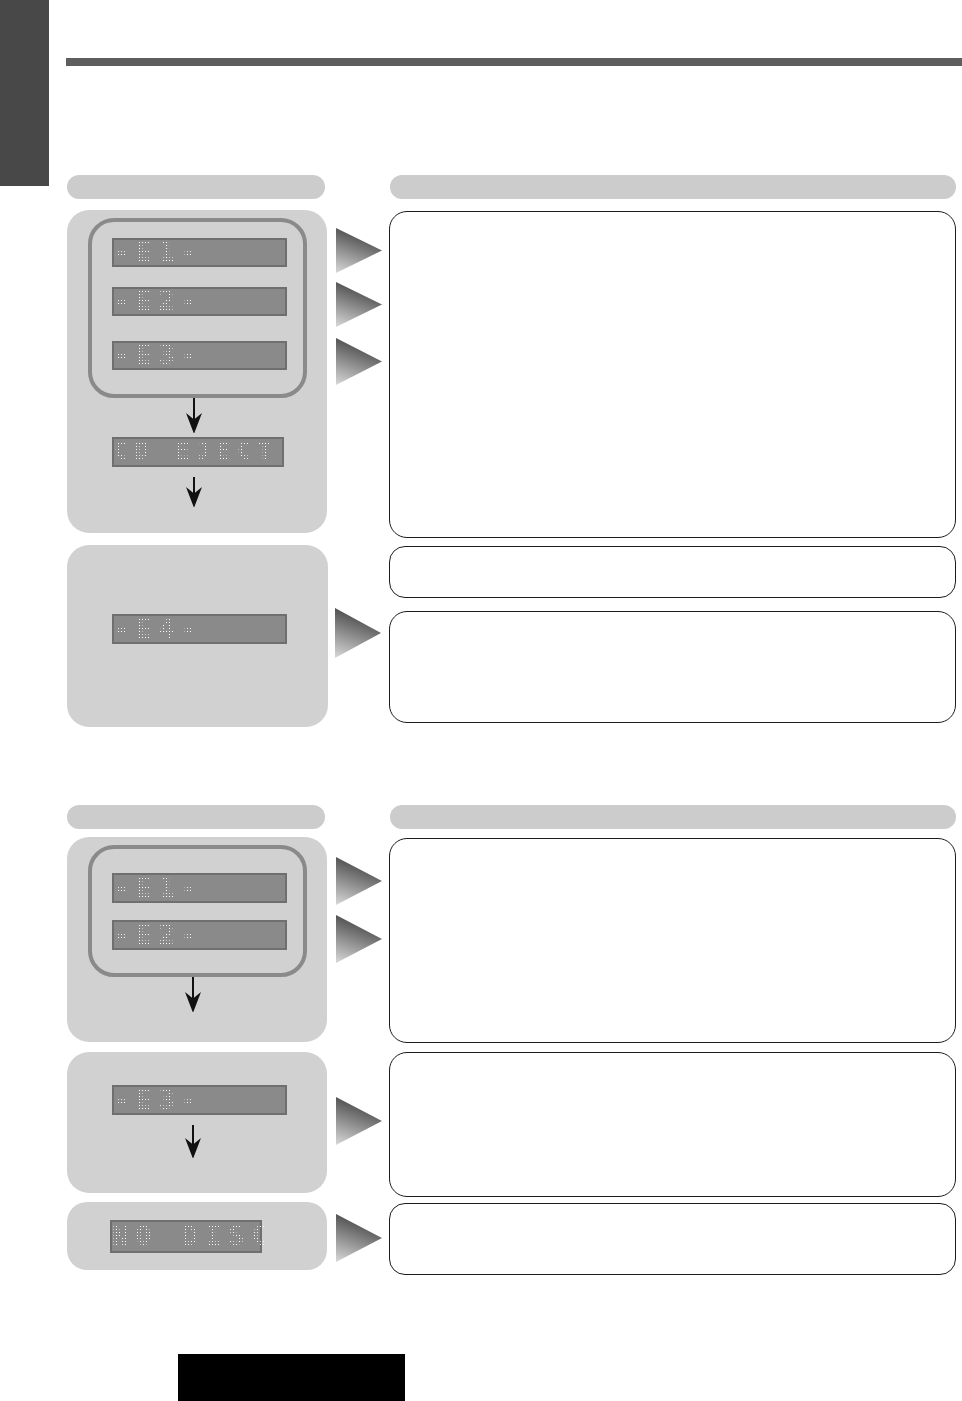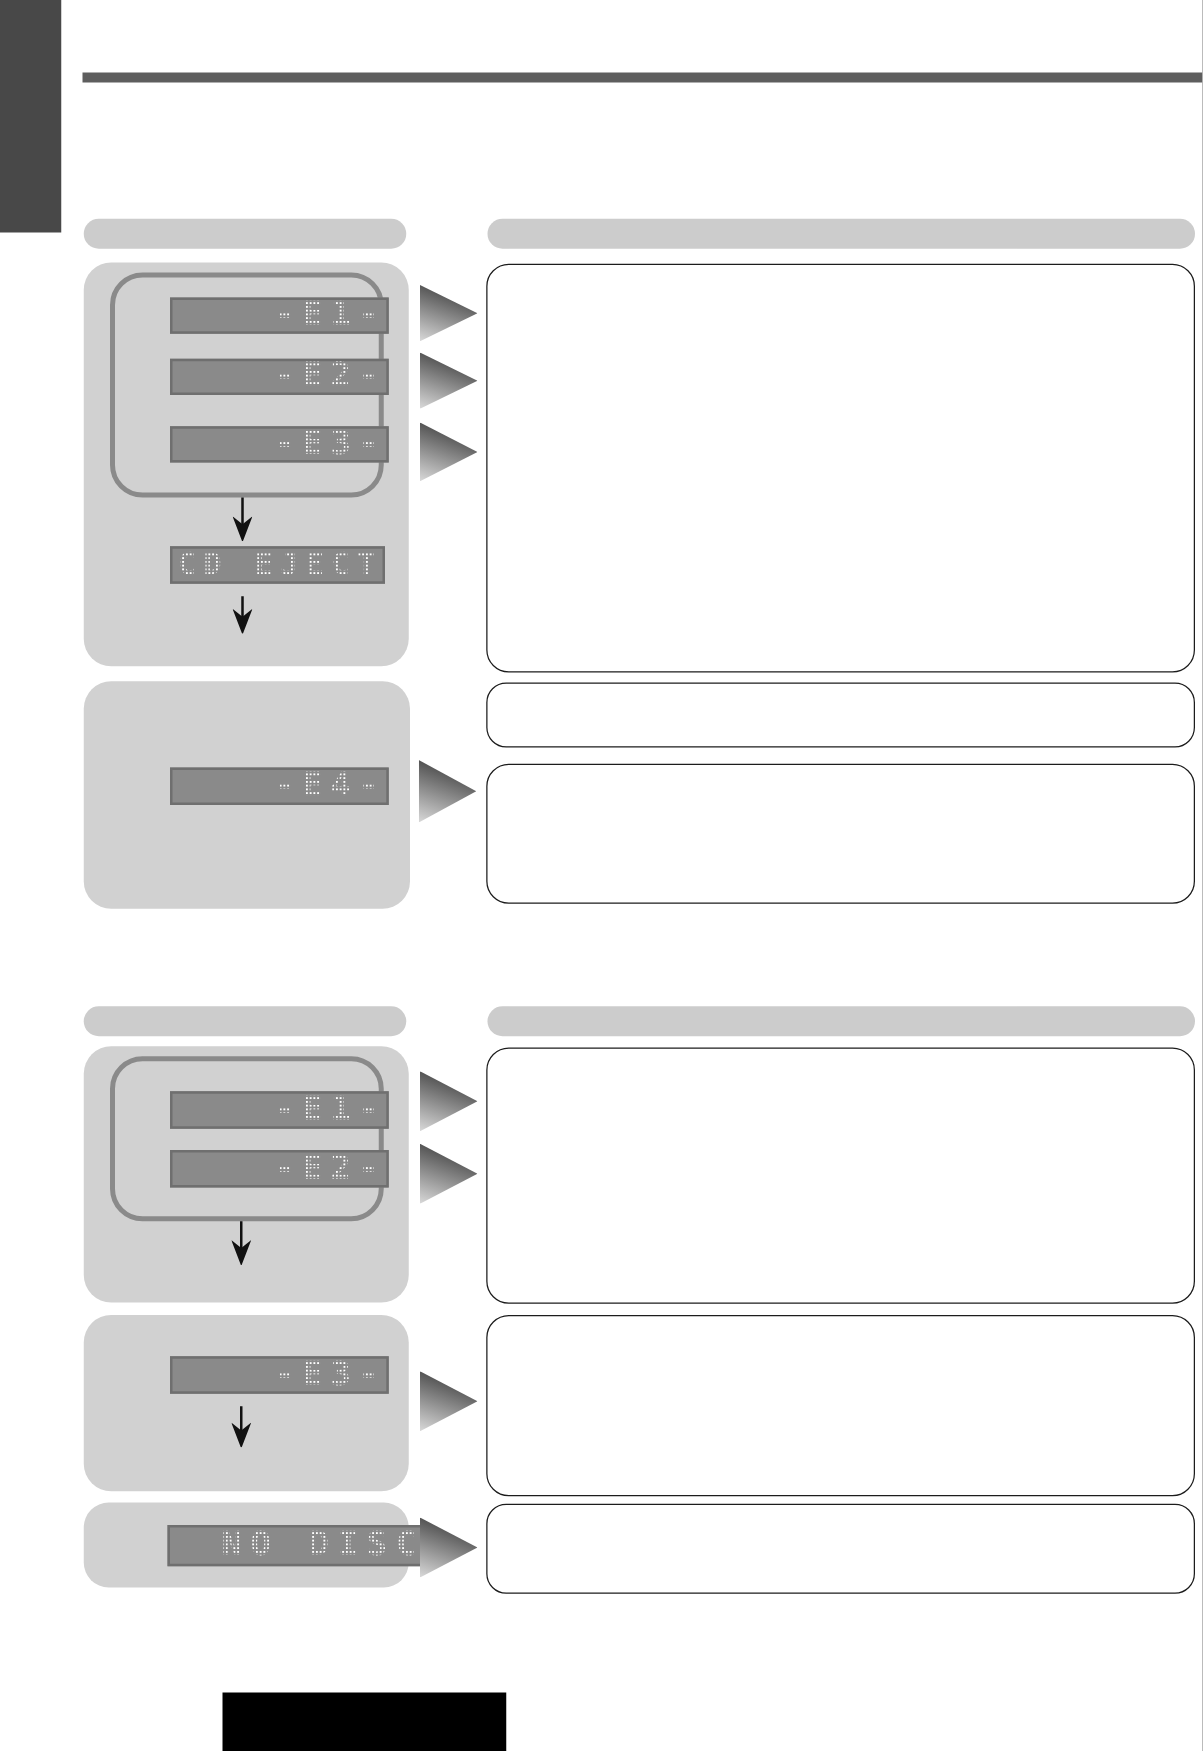--- a/index.html
+++ b/index.html
@@ -17,21 +17,21 @@
     font-family:"DejaVu Sans","Liberation Sans",sans-serif;
   }
   .abs{position:absolute;}
   .sidebar-tab{left:0;top:0;width:49px;height:186px;background:var(--sidebar_tab);}
   .top-rule{left:66px;top:58px;width:896px;height:8px;background:var(--top_rule);}
   .pill{height:24px;border-radius:12px;background:var(--pill_bg);}
   .panel{background:var(--panel_bg);border-radius:22px;}
   .outline{border:4px solid var(--group_outline);border-radius:26px;background:transparent;box-sizing:border-box;}
   .lcd{
     background:var(--lcd_bg); border:2px solid var(--lcd_border); box-sizing:border-box;
-    display:flex;align-items:center;justify-content:flex-end;margin-left:24px;
+    display:flex;align-items:center;justify-content:flex-start;
   }
   .lcd-text{
     color:var(--lcd_text);
     font-family:"DejaVu Sans Mono","Liberation Mono",monospace;
     font-weight:bold; font-size:27px; letter-spacing:6px; line-height:1;
     white-space:pre; transform:translateY(-1px);
     -webkit-mask-image:radial-gradient(circle,#000 38%,transparent 44%);
     -webkit-mask-size:3px 3px;
     mask-image:radial-gradient(circle,#000 38%,transparent 44%);
     mask-size:3px 3px;
@@ -130,21 +130,21 @@
     <span class="lcd-text">-E3-</span>
   </div>
   <div class="abs darrow" style="left:185px;top:1125px;height:33px;">
     <span class="stem"></span>
     <span class="head"></span>
   </div>
   <div class="abs tri" style="left:336px;top:1097px;width:46px;height:48px;"></div>
   <div class="abs wbox" style="left:389px;top:1052px;width:567px;height:145px;"></div>
 
   <div class="abs panel" style="left:67px;top:1202px;width:260px;height:68px;border-radius:20px;"></div>
-  <div class="abs lcd" style="left:110px;top:1220px;width:208px;height:33px;">
+  <div class="abs lcd" style="left:110px;top:1220px;width:152px;height:33px;">
     <span class="lcd-text mid">NO DISC</span>
   </div>
   <div class="abs tri" style="left:336px;top:1214px;width:46px;height:48px;"></div>
   <div class="abs wbox" style="left:389px;top:1203px;width:567px;height:72px;border-radius:16px;"></div>
 
   <div class="abs footer-box"></div>
 
 </div>
 
 </body></html>

